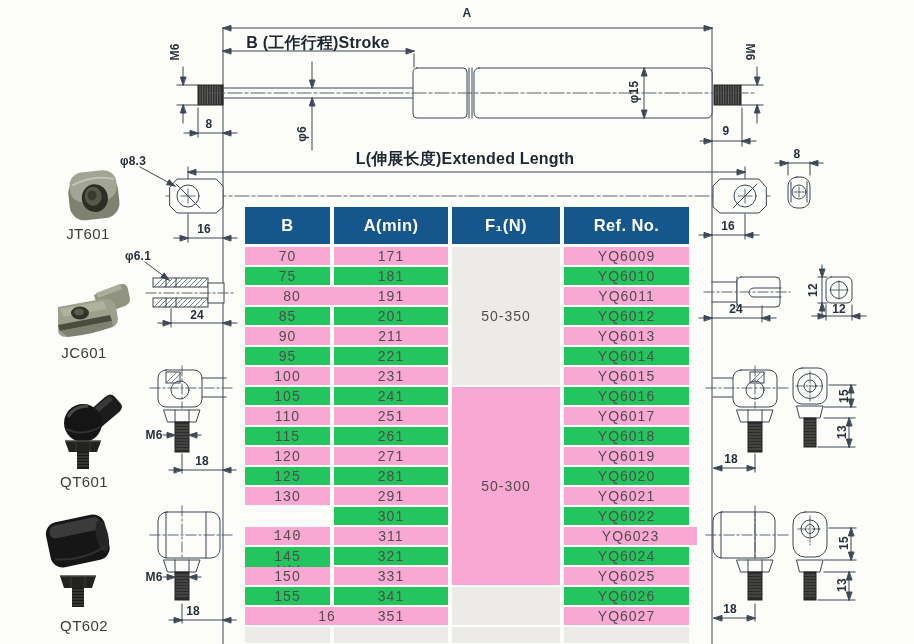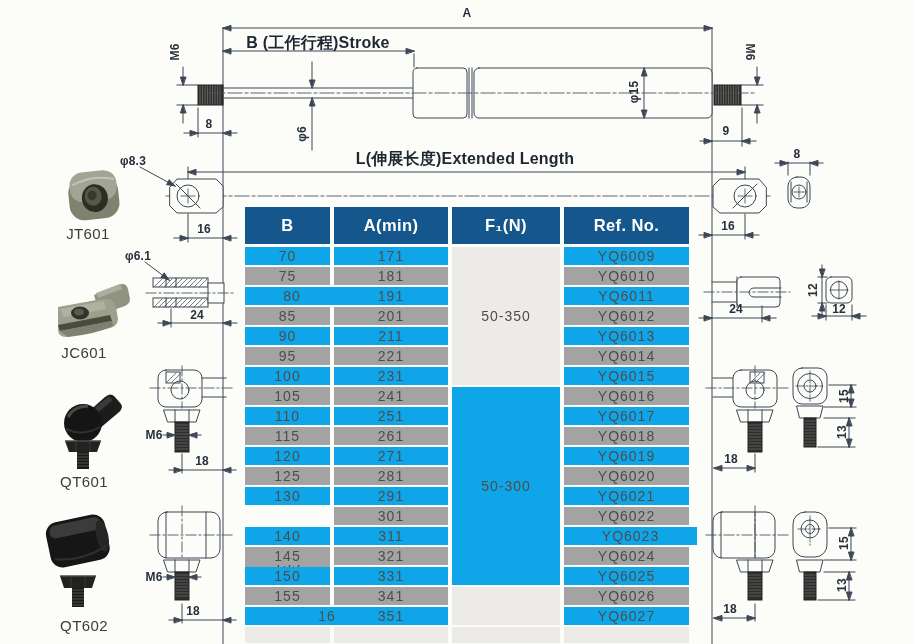--- a/index.html
+++ b/index.html
@@ -15,22 +15,22 @@
           color:#3c3c3a;letter-spacing:.4px;white-space:nowrap;}
   
   #spec-table{position:absolute;left:245px;top:207px;width:444px;height:437px;}
   .th{position:absolute;top:0;height:37px;background:#15568d;color:#ffffff;
       font-size:16.5px;font-weight:700;display:flex;align-items:center;justify-content:center;
       letter-spacing:.4px;}
   .cell{position:absolute;height:18px;line-height:18px;text-align:center;
         font-size:14px;color:#504d48;letter-spacing:1px;}
   .fcell{position:absolute;left:207px;width:108px;display:flex;align-items:center;
          justify-content:center;font-size:14px;color:#504d48;letter-spacing:1px;}
-  .row-gray{background:#0ea5e9;}
-  .row-light{background:#a3a3a3;}
+  .row-gray{background:#f9a8d4;}
+  .row-light{background:#22c55e;}
   .row-lighter{background:#edebe7;}
 </style>
 </head>
 <body>
 
 <div id="stage">
 
 <svg width="914" height="644" viewBox="0 0 914 644">
   <g stroke="#3d4754" stroke-width="1" fill="none" stroke-linecap="square">
 
@@ -484,21 +484,21 @@
         <div class="cell row-gray" style="left: 319px; top: 240px; width: 125px;">YQ6019</div>
         <div class="cell row-light" style="left: 0px; top: 260px; width: 85px;">125</div>
         <div class="cell row-light" style="left: 89px; top: 260px; width: 114px;">281</div>
         <div class="cell row-light" style="left: 319px; top: 260px; width: 125px;">YQ6020</div>
         <div class="cell row-gray" style="left: 0px; top: 280px; width: 85px;">130</div>
         <div class="cell row-gray" style="left: 89px; top: 280px; width: 114px;">291</div>
         <div class="cell row-gray" style="left: 319px; top: 280px; width: 125px;">YQ6021</div>
         <div class="cell row-light" style="left: 0px; top: 300px; width: 85px; margin-top: 48px;">135</div>
         <div class="cell row-light" style="left: 89px; top: 300px; width: 114px;">301</div>
         <div class="cell row-light" style="left: 319px; top: 300px; width: 125px;">YQ6022</div>
-        <div class="cell row-gray" style="left: 0px; top: 320px; width: 85px;">140</div>
+        <div class="cell row-gray" style="left: 0px; top: 320px; width: 85px; font-family: Liberation Mono, monospace;">140</div>
         <div class="cell row-gray" style="left: 89px; top: 320px; width: 114px;">311</div>
         <div class="cell row-gray" style="left: 319px; top: 320px; width: 133px;">YQ6023</div>
         <div class="cell row-light" style="left: 0px; top: 340px; width: 85px;">145</div>
         <div class="cell row-light" style="left: 89px; top: 340px; width: 114px;">321</div>
         <div class="cell row-light" style="left: 319px; top: 340px; width: 125px;">YQ6024</div>
         <div class="cell row-gray" style="left: 0px; top: 360px; width: 85px;">150</div>
         <div class="cell row-gray" style="left: 89px; top: 360px; width: 114px;">331</div>
         <div class="cell row-gray" style="left: 319px; top: 360px; width: 125px;">YQ6025</div>
         <div class="fcell row-gray" style="top: 180px; height: 198px;">50-300</div>
         <div class="cell row-light" style="left: 0px; top: 380px; width: 85px;">155</div>

